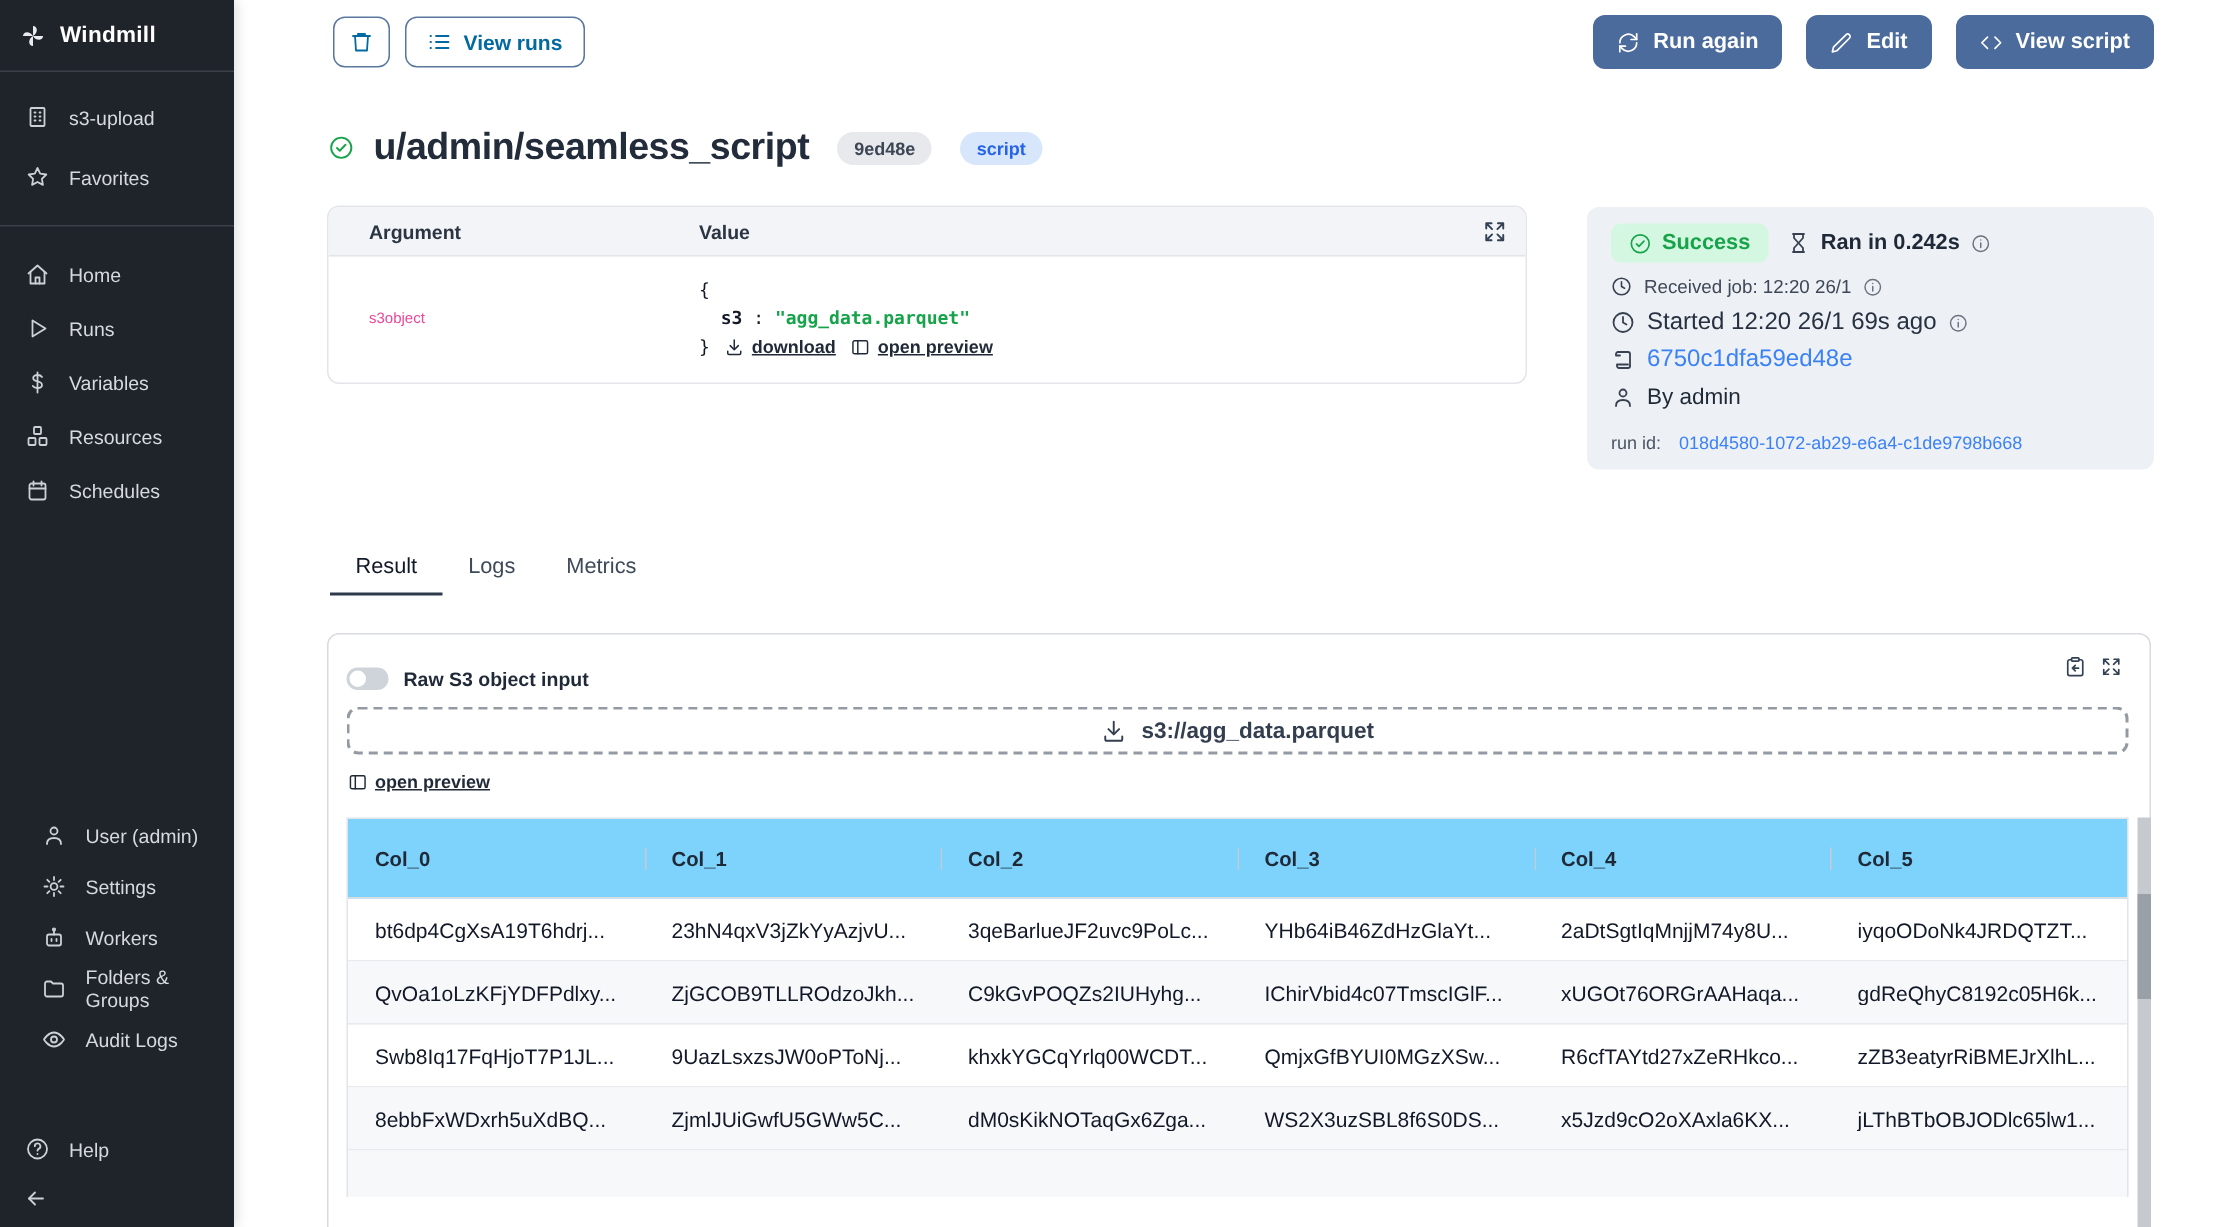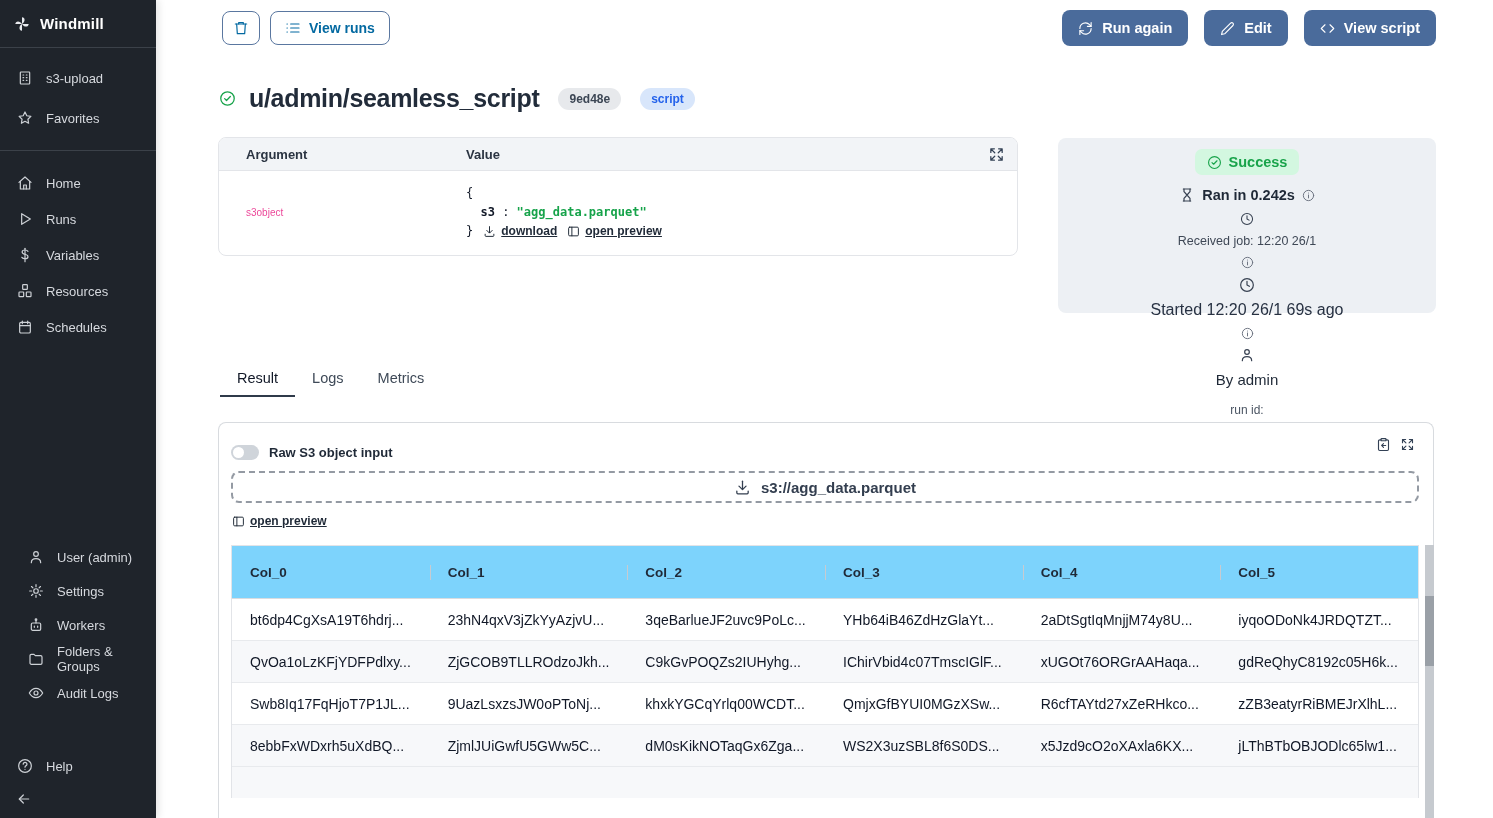--- a/index.html
+++ b/index.html
@@ -52,21 +52,21 @@
   .args-name { width:247px; padding-left:27px; font-size:10px; color:#ec4899; display:flex; align-items:center;}
   .args-json { font-family:"DejaVu Sans Mono", monospace; font-size:12px; color:#111827; line-height:19px;}
   .j-key { font-weight:bold;}
   .j-str { color:#16a34a; font-weight:bold;}
   .j-line3 { display:flex; align-items:center; gap:10px;}
   .mini-link { font-family:"Liberation Sans", sans-serif; font-size:12px; font-weight:bold; color:#1f2937; text-decoration:underline; display:flex; align-items:center; gap:5px; cursor:pointer;}
   .mini-link svg { width:13px; height:13px;}
 
   
   .info { position:absolute; left:1058px; top:138px; width:378px; height:175px; background:#edf0f4; border-radius:8px; padding:11px 16px;}
-  .info-line { display:flex; align-items:center; gap:8px;flex-direction:column;}
+  .info-line { display:flex; align-items:center; gap:8px;}
   .badge-success { display:flex; align-items:center; gap:7px; background:#d3f7e0; color:#18a34a; font-size:14.5px; font-weight:bold; padding:5px 12px; border-radius:7px;}
   .badge-success svg { width:15px; height:15px;}
   .l1 { margin-bottom:9px; gap:12px;}
   .ranin { display:flex; align-items:center; gap:7px; font-size:14.5px; font-weight:bold; color:#1f2937;}
   .ic-s { width:14px; height:14px; color:#374151; flex:none;}
   .ic-s svg { width:14px; height:14px;}
   .ic-m { width:16px; height:16px; color:#374151; flex:none;}
   .ic-m svg { width:16px; height:16px;}
   .ic-info { width:13px; height:13px; color:#6b7280; cursor:pointer; flex:none;}
   .ic-info svg { width:13px; height:13px;}
@@ -429,20 +429,30 @@
           </svg>
         </span>
       <span>Started 12:20 26/1 69s ago</span>
       <span class="ic-info">
           <svg viewBox="0 0 24 24">
             <circle cx="12" cy="12" r="9.5"></circle>
             <path d="M12 11v5.5M12 7.5h.01"></path>
           </svg>
         </span>
     </div>
+    <div class="info-line l4">
+      <span class="ic-m">
+          <svg viewBox="0 0 24 24">
+            <path d="M7 4h10a2 2 0 0 1 2 2v12"></path>
+            <path d="M7 4a2 2 0 0 0-2 2v1.5h4"></path>
+            <path d="M19 18a2 2 0 0 1-2 2H8a2 2 0 0 1-2-2v-1.5h11"></path>
+          </svg>
+        </span>
+      <a class="job-link">6750c1dfa59ed48e</a>
+    </div>
     <div class="info-line l5">
       <span class="ic-m">
           <svg viewBox="0 0 24 24">
             <circle cx="12" cy="7.5" r="3.5"></circle>
             <path d="M5 20.5c0-4 3-6 7-6s7 2 7 6"></path>
           </svg>
         </span>
       <span>By admin</span>
     </div>
     <div class="info-line l6">

